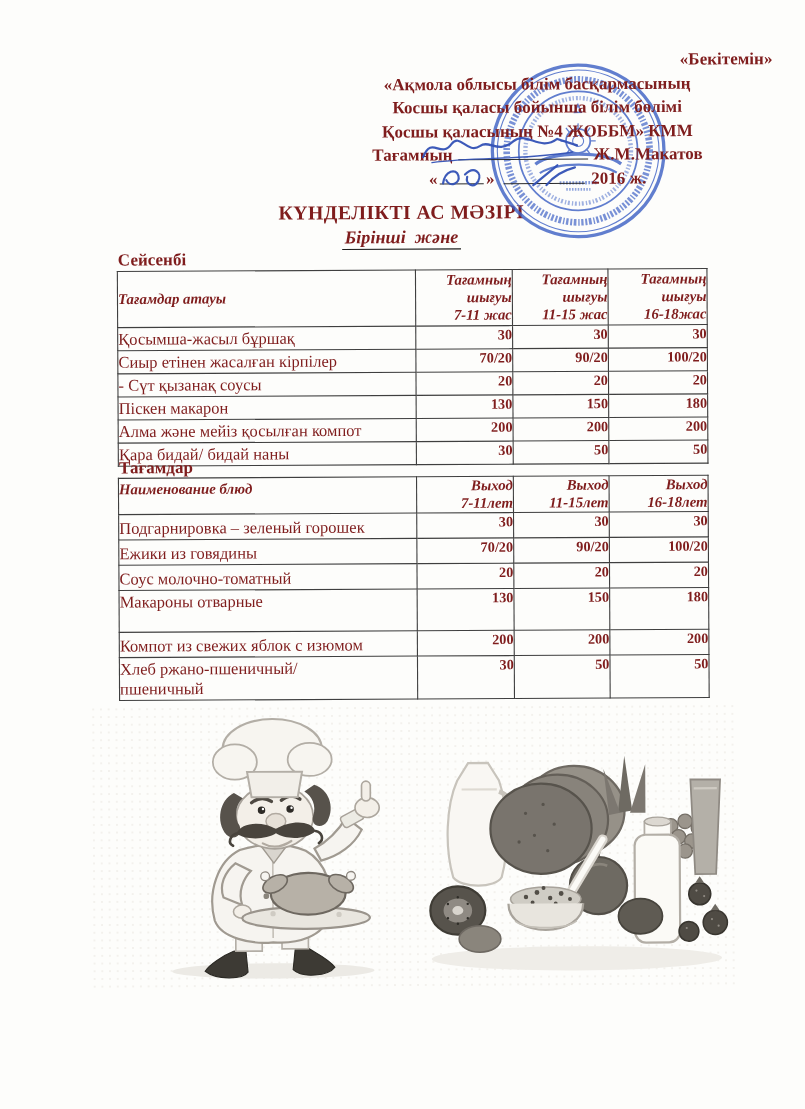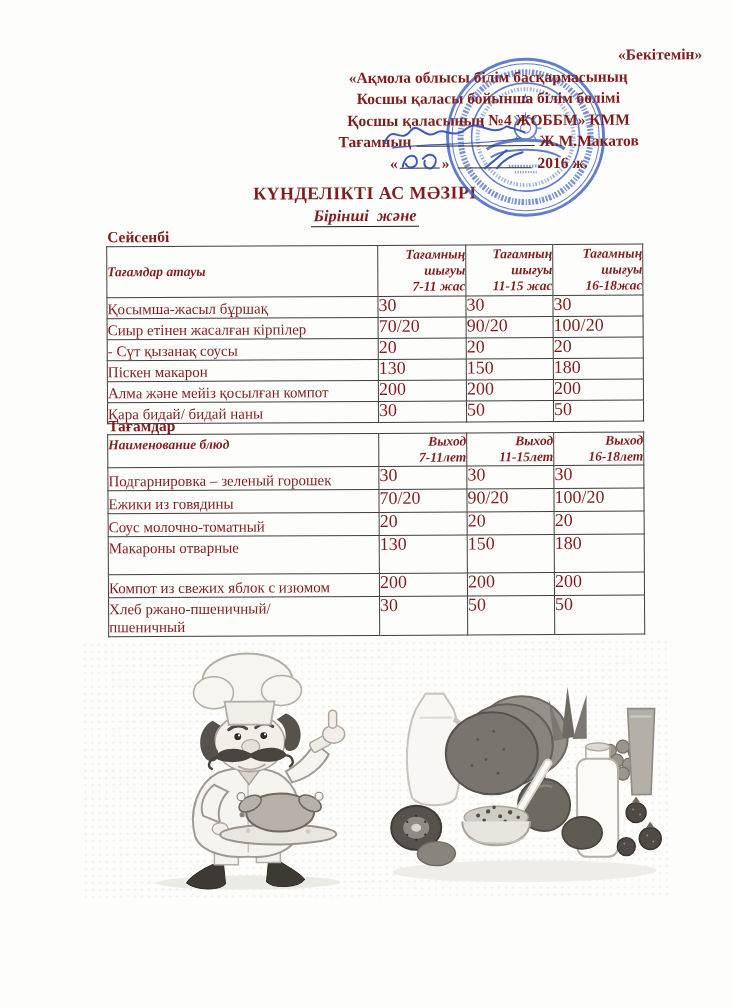--- a/index.html
+++ b/index.html
@@ -47,21 +47,21 @@
 
   th{font-size:13.5px;font-style:italic;font-weight:bold;text-align:right;
      white-space:pre-line;line-height:16px;}
   .t1 th{height:50px;vertical-align:middle;}
   .t2 th{height:30px;vertical-align:middle;}
   th.name-h{text-align:left;padding-left:7px;}
   .t2 th.name-h{vertical-align:top;padding-top:2px;}
 
   td.dish{font-size:15px;text-align:left;padding-left:7px;vertical-align:bottom;
     padding-bottom:1px;line-height:18px;white-space:pre-line;}
-  td.num{font-size:18px;font-weight:normal;text-align:left;vertical-align:top;
+  td.num{font-size:13px;font-weight:bold;text-align:right;vertical-align:top;
     padding-top:1px;line-height:16px;}
   .t1 tbody td{height:20px;}
   .t2 tbody td{height:22px;}
   .t2 tr.r-tall td{height:35px;}
   .t2 tr.r-tall td.dish{vertical-align:top;padding-top:2px;}
   .t2 tr.r-tall2 td{height:35px;}
 
   
   .halftone{position:absolute;left:80px;top:640px;width:590px;height:260px;
     background-image:radial-gradient(#f0eee9 1px,transparent 1.2px);

